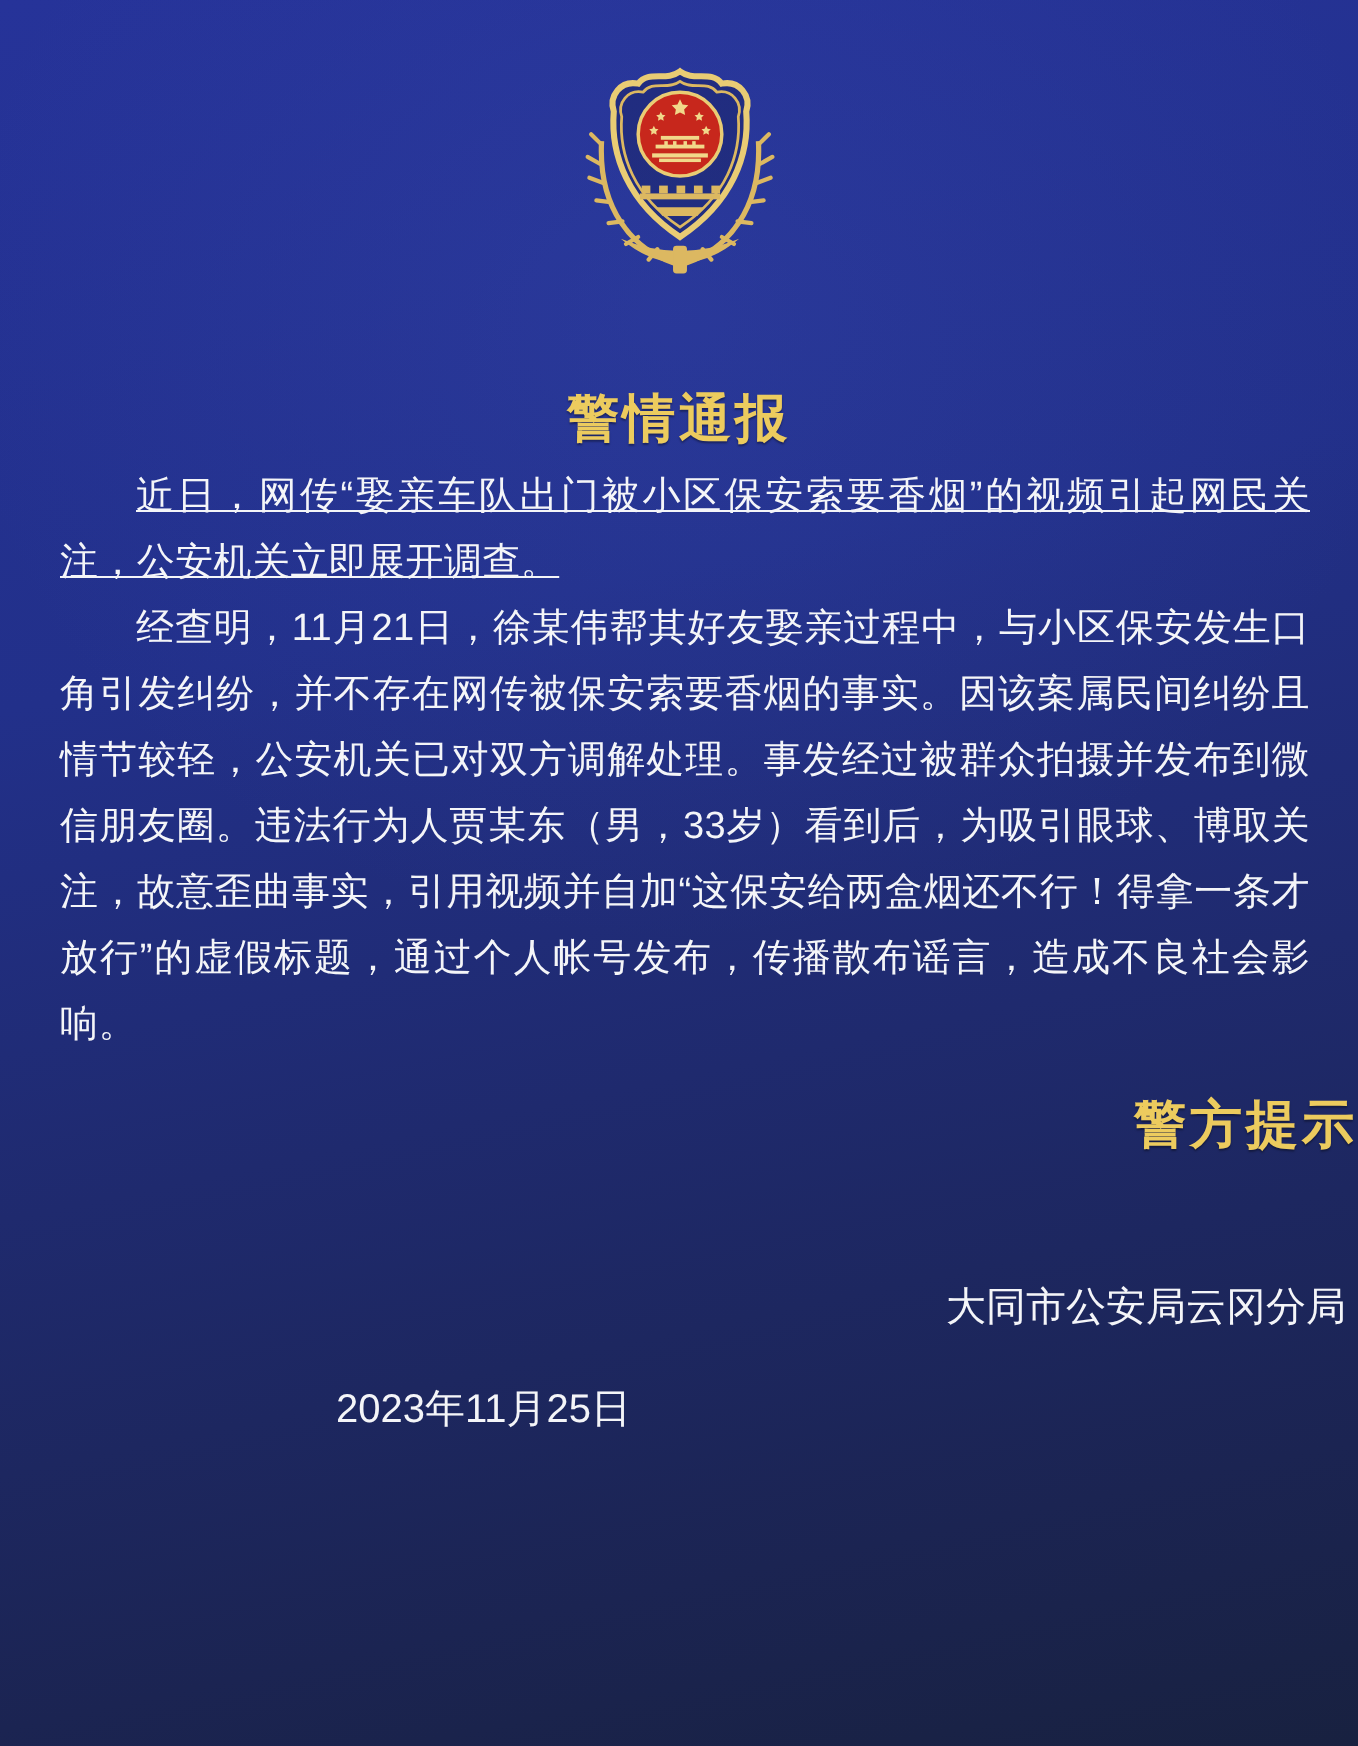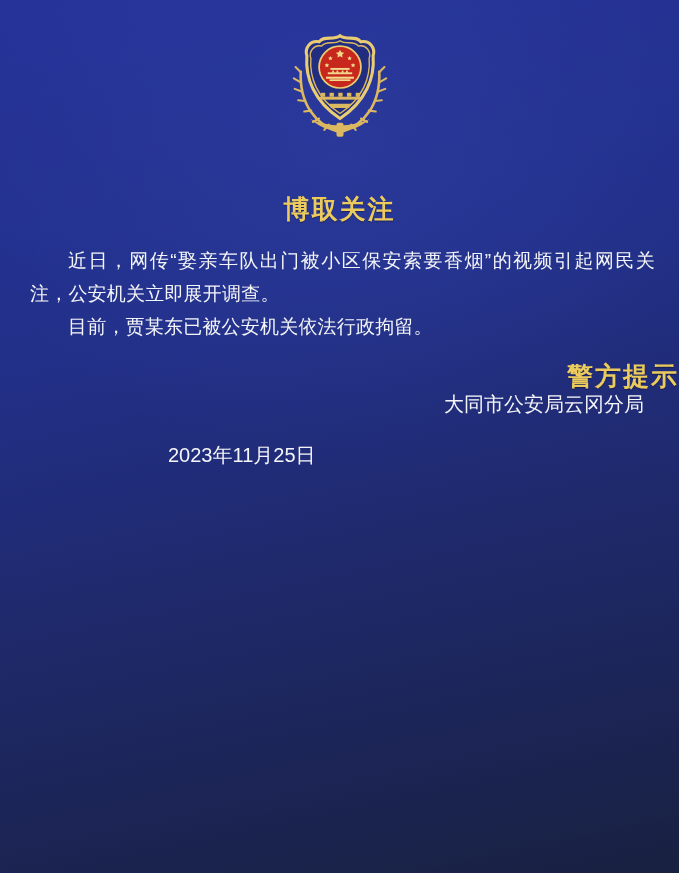--- a/index.html
+++ b/index.html
@@ -37,24 +37,25 @@
     padding: 0 24px 0 30px;
   }
   .body-text p {
     font-size: 19px;
     line-height: 33px;
     letter-spacing: 0.2px;
     text-align: justify;
     text-indent: 2em;
     color: #f4f5f8;
   }
-  .first-para { margin-top: 20px; }
+  .first-para { margin-top: 8px; text-decoration: underline; }
   .tip-para   { margin-top: 29px; }
   .signature {
-    padding-right: 35px;
+    margin-top: 64px;
+    padding-right: 6px;
     text-align: right;
     font-size: 20px;
     line-height: 26px;
     color: #f4f5f8;
   }
   .date {
     margin-top: 25px;
     padding-left: 168px;
     text-align: left;
     font-size: 20px;
@@ -125,25 +126,25 @@
         <rect x="48" y="75.5" width="5" height="4.5"></rect>
         <rect x="58" y="75.5" width="5" height="4.5"></rect>
         <rect x="68" y="75.5" width="5" height="4.5"></rect>
         <rect x="78" y="75.5" width="5" height="4.5"></rect>
         <rect x="88" y="75.5" width="5" height="4.5"></rect>
         <path d="M56 88 h28 l-4 5 h-20 Z"></path>
       </g>
     </svg>
   </div>
 
-  <div class="notice-title">博取关注</div>
+  <div class="notice-title">警情通报</div>
 
   <div class="body-text">
     <p class="first-para">近日，网传“娶亲车队出门被小区保安索要香烟”的视频引起网民关注，公安机关立即展开调查。</p>
-    <p>目前，贾某东已被公安机关依法行政拘留。</p>
+    <p>经查明，11月21日，徐某伟帮其好友娶亲过程中，与小区保安发生口角引发纠纷，并不存在网传被保安索要香烟的事实。因该案属民间纠纷且情节较轻，公安机关已对双方调解处理。事发经过被群众拍摄并发布到微信朋友圈。违法行为人贾某东（男，33岁）看到后，为吸引眼球、博取关注，故意歪曲事实，引用视频并自加“这保安给两盒烟还不行！得拿一条才放行”的虚假标题，通过个人帐号发布，传播散布谣言，造成不良社会影响。</p>
   </div>
 
   <div class="tip-title">警方提示</div>
 
 
   <div class="signature">大同市公安局云冈分局</div>
   <div class="date">2023年11月25日</div>
 
 </div>
 

